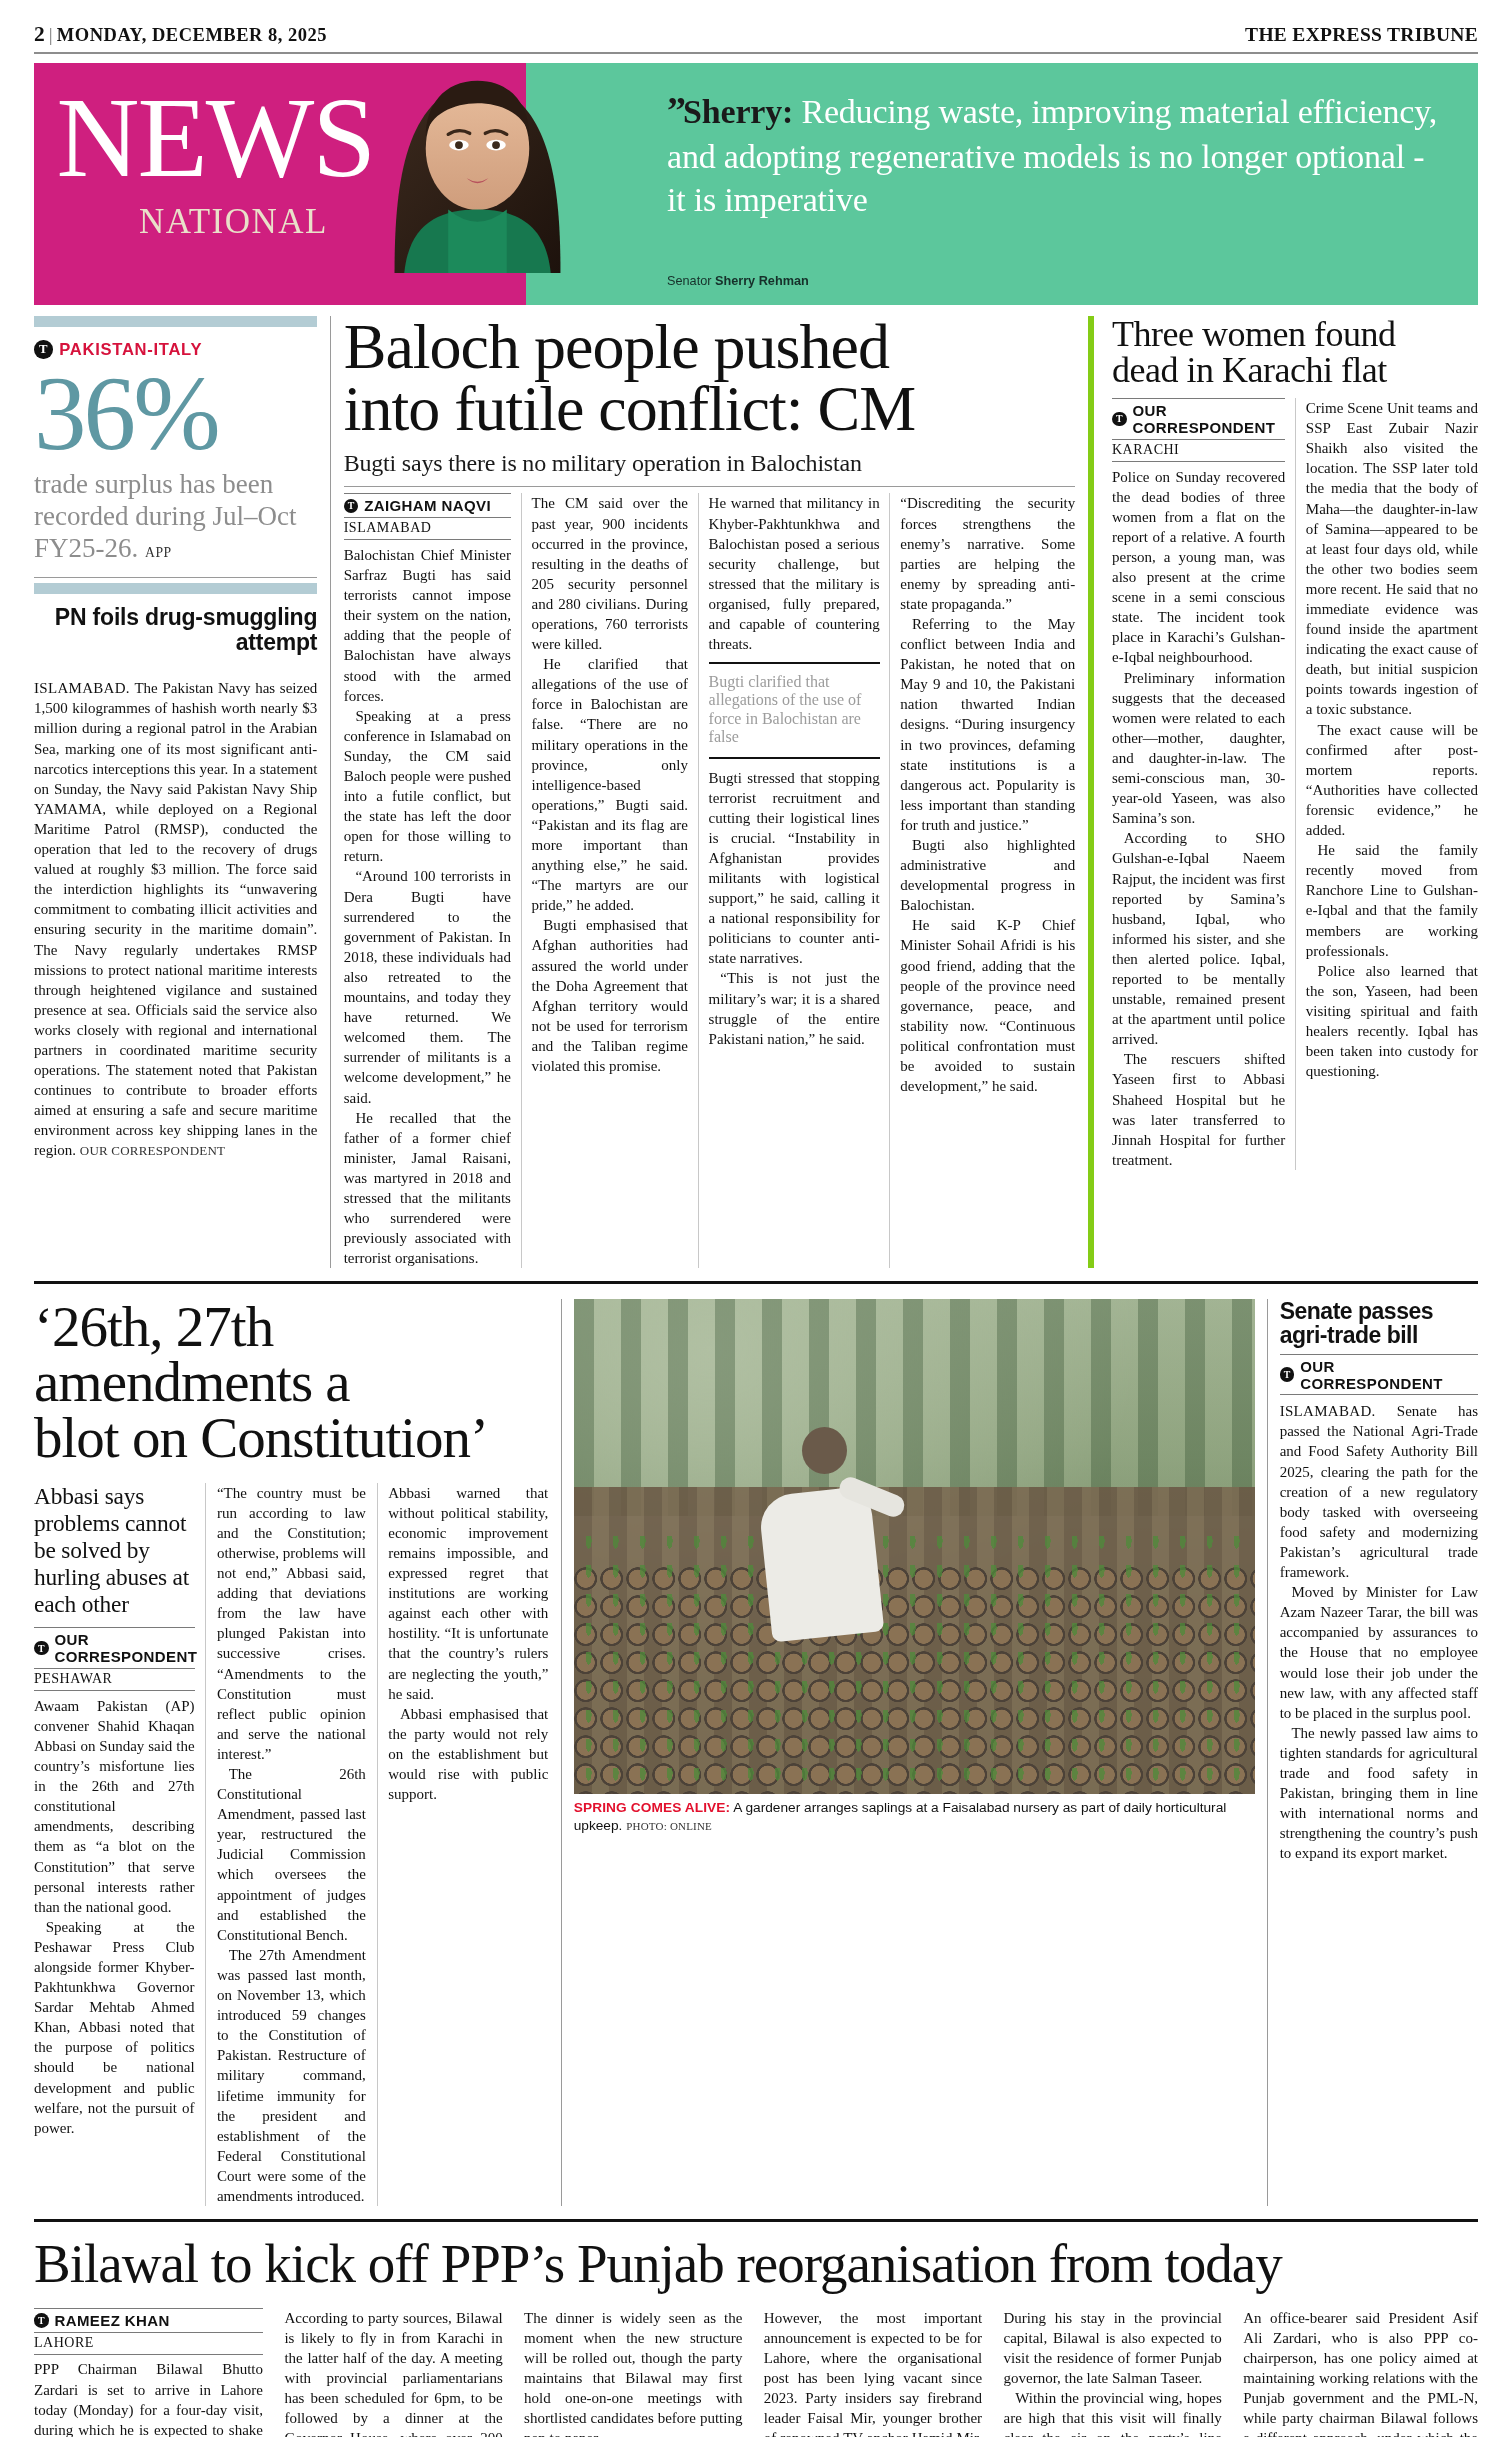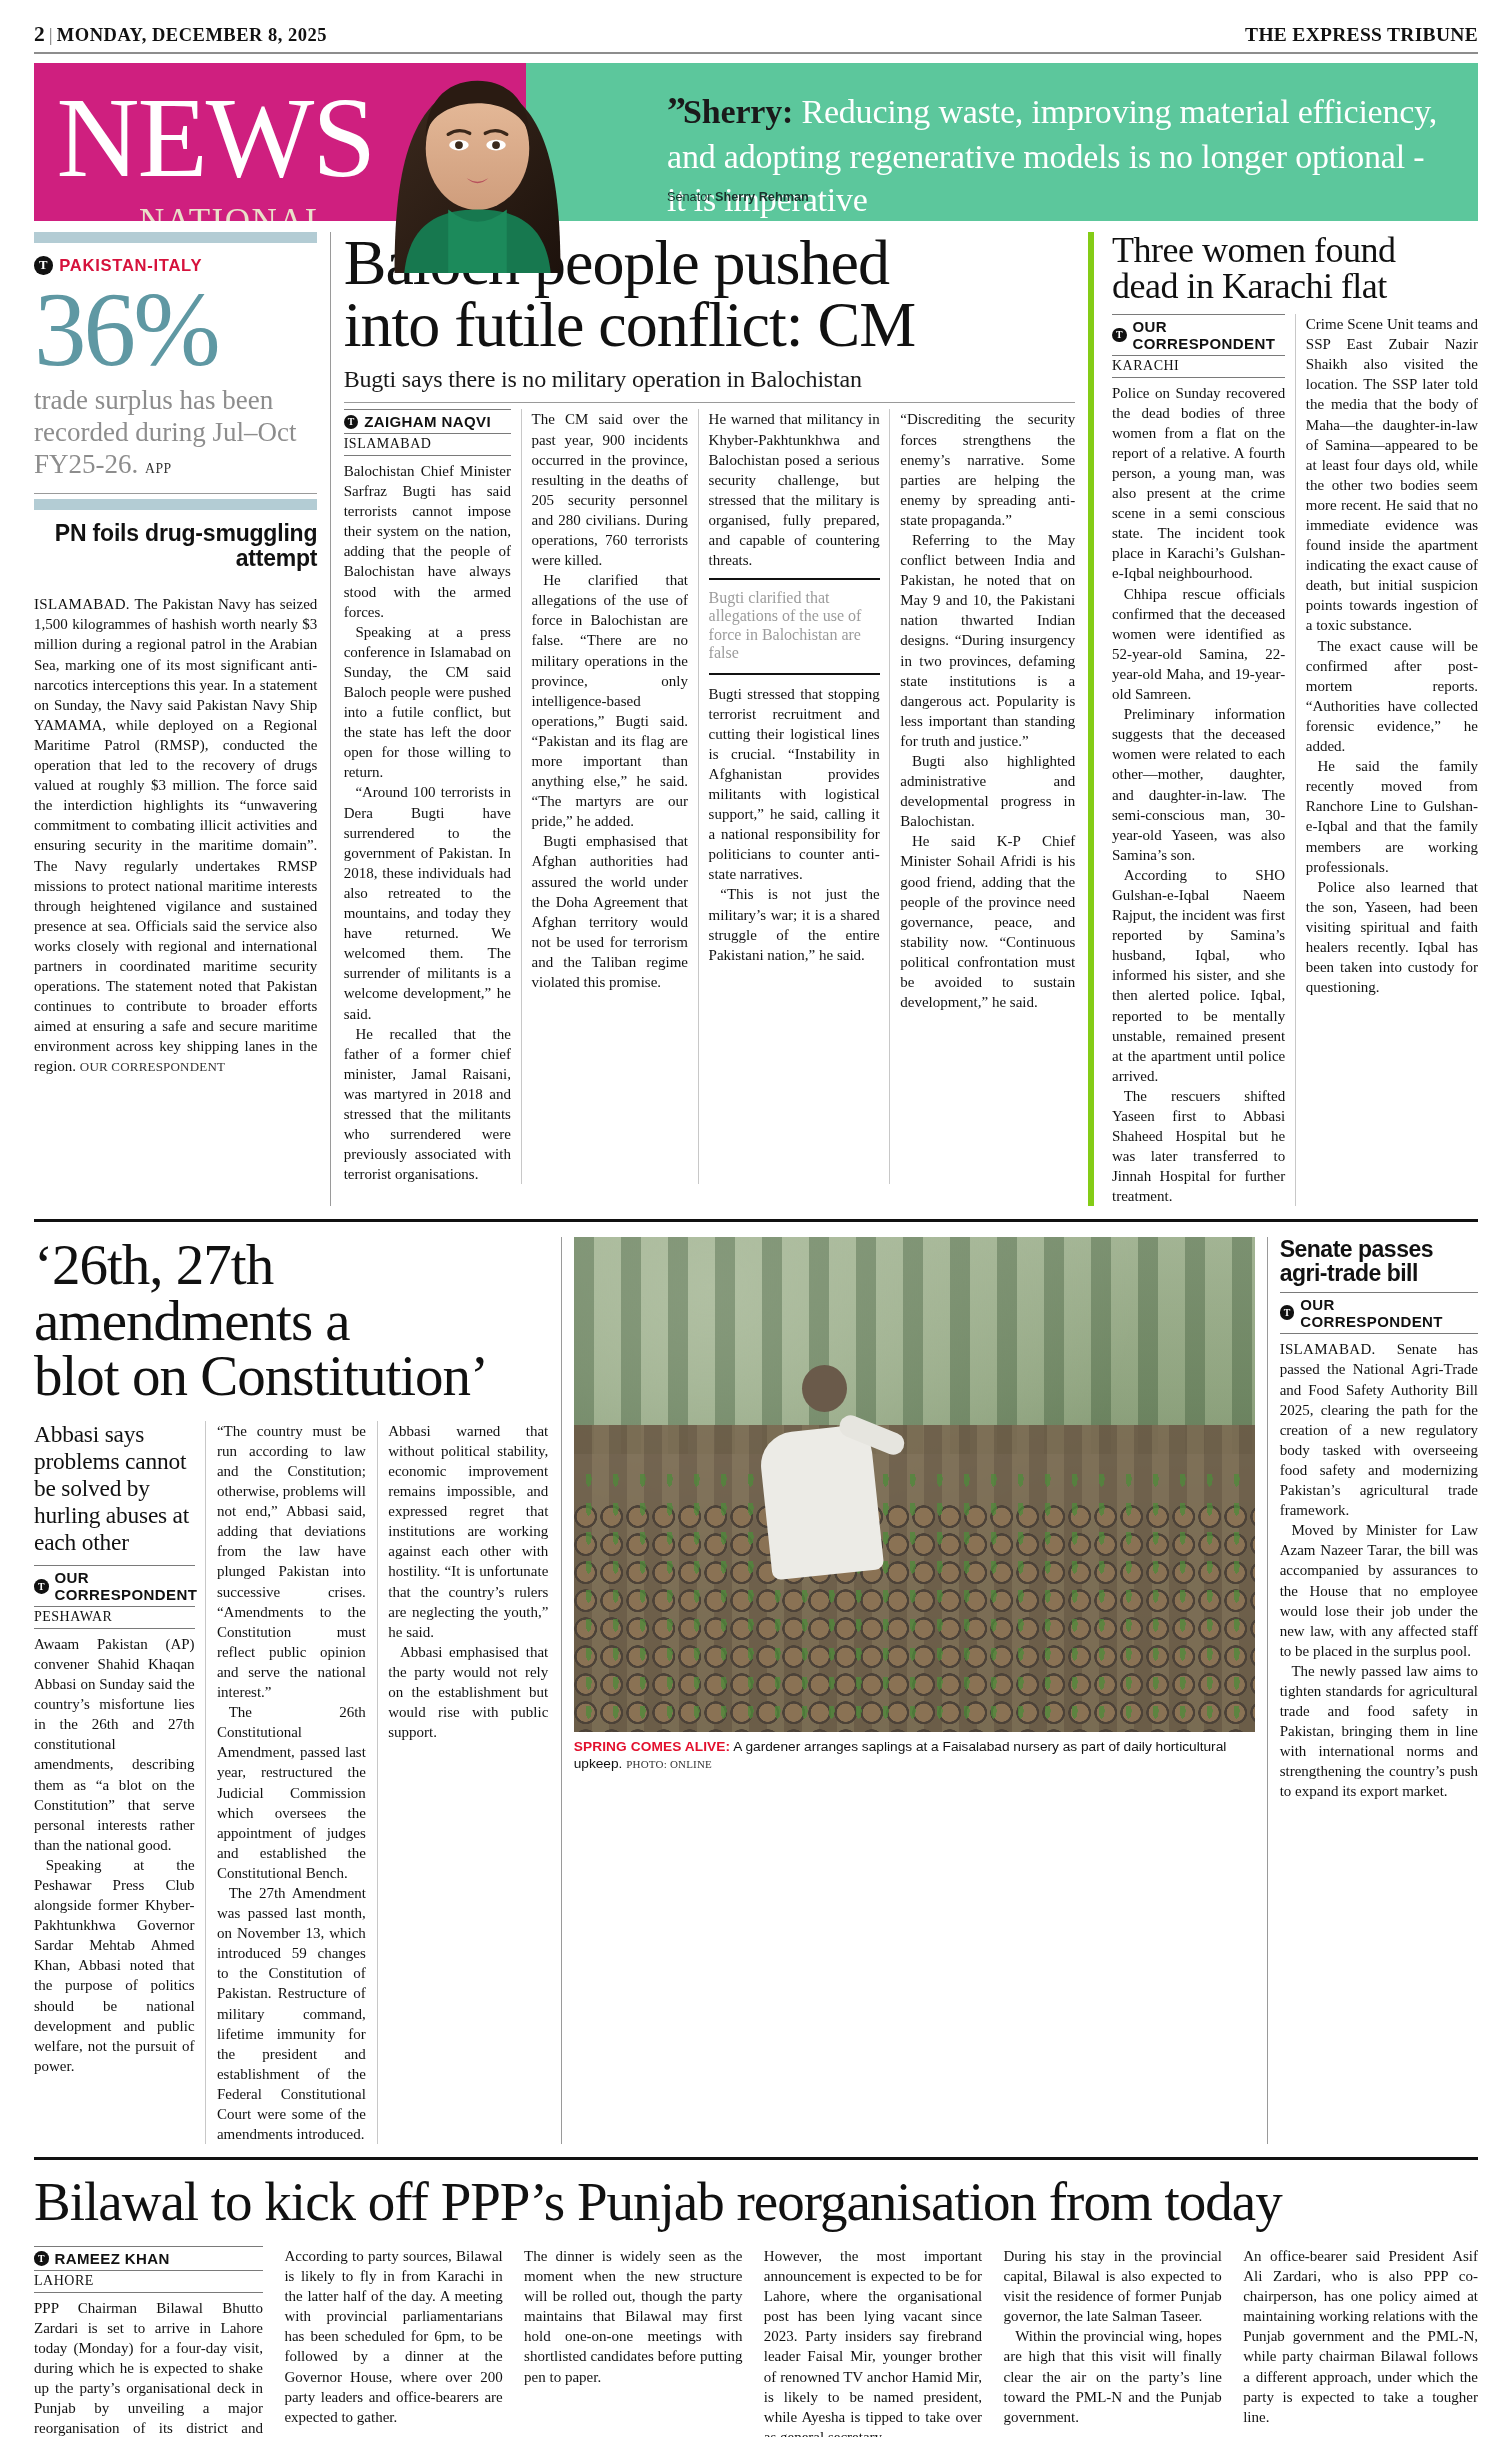--- a/index.html
+++ b/index.html
@@ -20,21 +20,21 @@
   .folio { font-family: "Liberation Serif", serif; font-weight: bold; font-size: 19.5px;
            letter-spacing: 0.2px; }
   .folio .num { font-size: 21.5px; }
   .folio .sep { color: #777; font-weight: normal; padding: 0 3.9px; }
   .folio .date { font-size: 18.5px; letter-spacing: 0.5px; }
   .brand { font-family: "Liberation Serif", serif; font-weight: bold; font-size: 19.5px;
            letter-spacing: 0.3px; }
   .rule-head { height: 1.5px; background: #8d8d8d; margin-top: 4.9px; }
 
   
-  .topbanner { position: relative; height: 158px; margin-top: 8.8px; display: flex; }
+  .topbanner { position: relative; height: 242px; margin-top: 8.8px; display: flex; }
   .bn-pink { width: 492px; background: #cf1f7f; position: relative; overflow: hidden; }
   .bn-news { position: absolute; left: 22.4px; top: 20.5px; font-family: "Liberation Serif", serif;
              font-weight: normal; font-size: 115px; color: #fff; letter-spacing: -2px; line-height: .95; }
   .bn-national { position: absolute; left: 105px; top: 139px; font-family: "Liberation Serif", serif;
                  font-size: 35px; color: #e9e0c9; letter-spacing: 1.5px; }
   .bn-green { flex: 1; background: #5cc79c; position: relative; padding: 23.4px 29px 0 141px; }
   .bn-quote { font-family: "Liberation Serif", serif; color: #fff; font-size: 34px;
               line-height: 1.28; letter-spacing: -0.2px; }
   .bn-quote .qmark { color: #1a1a1a; font-weight: bold; font-size: 38px; letter-spacing: -2.9px; }
   .bn-quote .who { color: #1a1a1a; font-weight: bold; }
@@ -294,21 +294,20 @@
 
       <div style="display:flex; margin-top:9.8px">
         <div style="width:50%; padding-right:9.8px">
           <div class="byline">
             <span class="t-badge">T</span>
             <span class="byline-name">OUR CORRESPONDENT</span>
           </div>
           <div class="byline-city">KARACHI</div>
           <div class="body-t" style="margin-top:4.9px">
             <p>Police on Sunday recovered the dead bodies of three women from a flat on the report of a relative. A fourth person, a young man, was also present at the crime scene in a semi conscious state. The incident took place in Karachi’s Gulshan-e-Iqbal neighbourhood.</p>
-            <p>Chhipa rescue officials confirmed that the deceased women were identified as 52-year-old Samina, 22-year-old Maha, and 19-year-old Samreen.</p>
             <p>Preliminary information suggests that the deceased women were related to each other—mother, daughter, and daughter-in-law. The semi-conscious man, 30-year-old Yaseen, was also Samina’s son.</p>
             <p>According to SHO Gulshan-e-Iqbal Naeem Rajput, the incident was first reported by Samina’s husband, Iqbal, who informed his sister, and she then alerted police. Iqbal, reported to be mentally unstable, remained present at the apartment until police arrived.</p>
             <p>The rescuers shifted Yaseen first to Abbasi Shaheed Hospital but he was later transferred to Jinnah Hospital for further treatment.</p>
           </div>
         </div>
         <div style="width:50%; padding-left:9.8px; border-left:0.5px solid #c8c8c8">
           <div class="body-t">
             <p style="text-indent:0">Crime Scene Unit teams and SSP East Zubair Nazir Shaikh also visited the location. The SSP later told the media that the body of Maha—the daughter-in-law of Samina—appeared to be at least four days old, while the other two bodies seem more recent. He said that no immediate evidence was found inside the apartment indicating the exact cause of death, but initial suspicion points towards ingestion of a toxic substance.</p>
             <p>The exact cause will be confirmed after post-mortem reports. “Authorities have collected forensic evidence,” he added.</p>
             <p>He said the family recently moved from Ranchore Line to Gulshan-e-Iqbal and that the family members are working professionals.</p>

